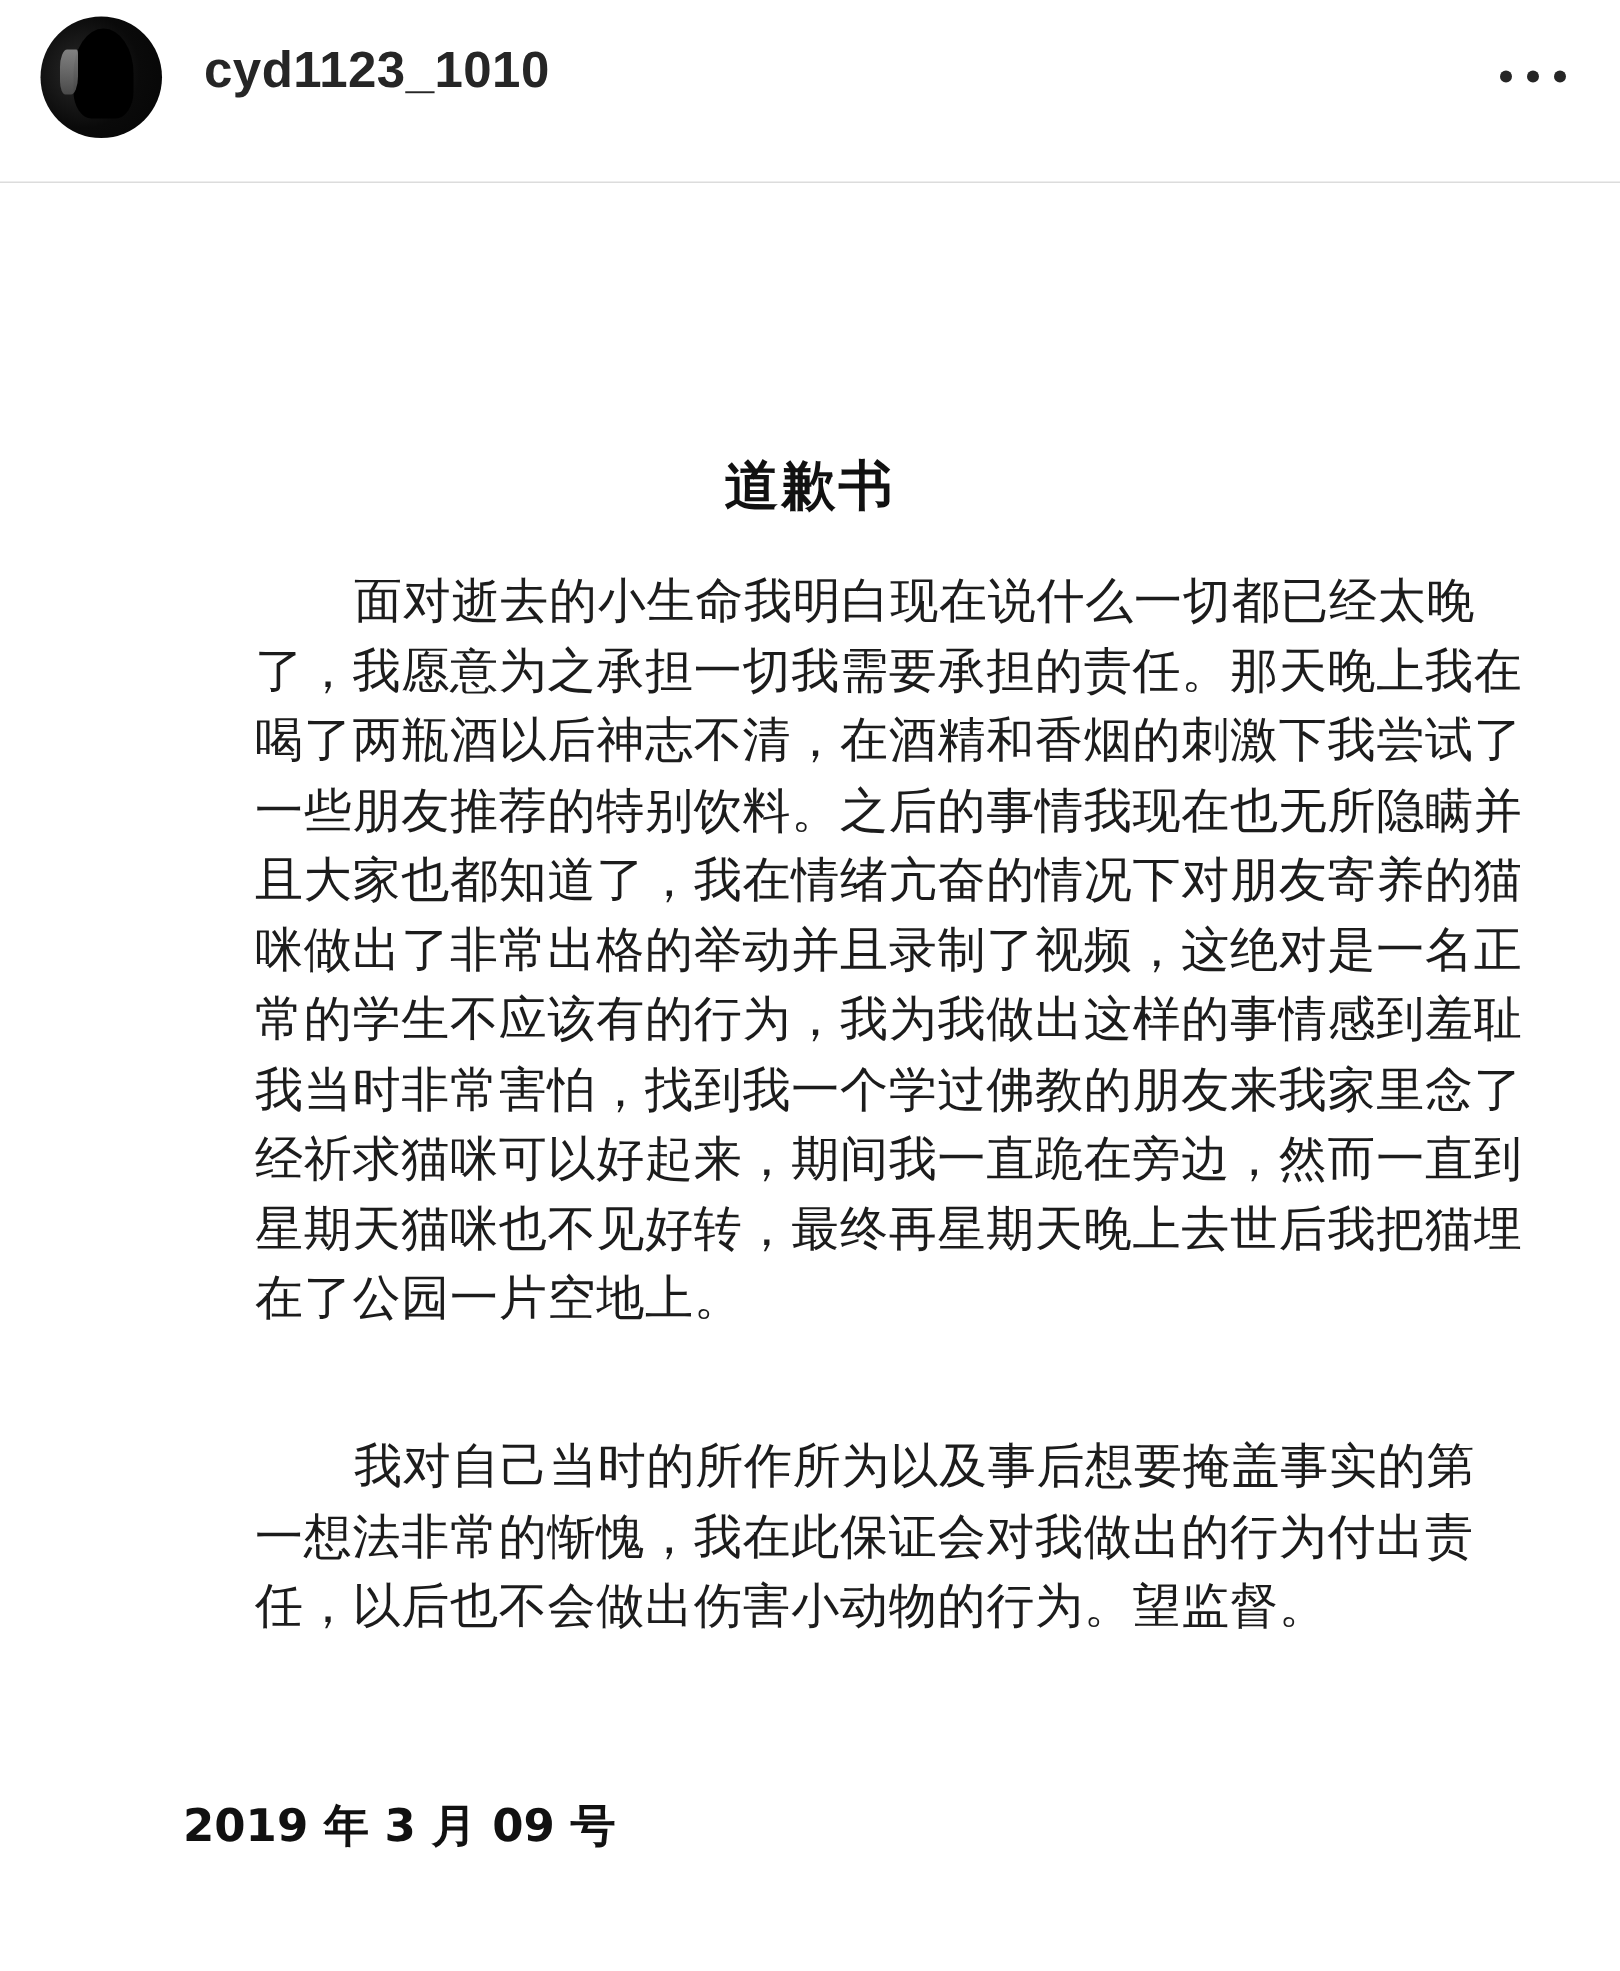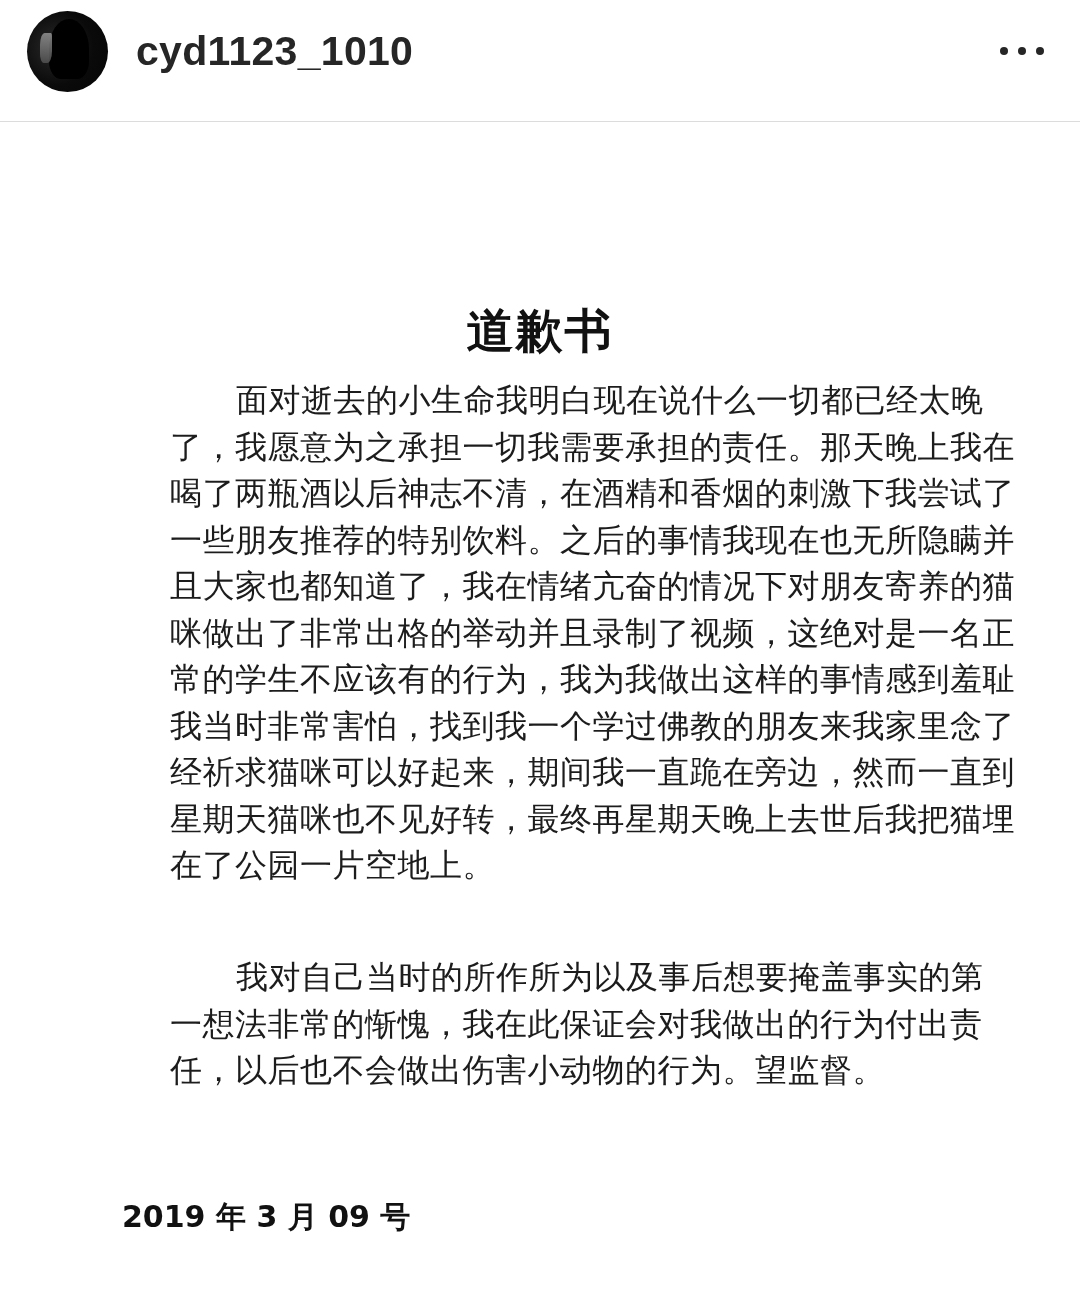--- a/index.html
+++ b/index.html
@@ -7,29 +7,29 @@
            font-family: "DejaVu Sans", "Liberation Sans", sans-serif; color: #1a1a1a; }
     .header { position: absolute; left: 0; top: 0; width: 1080px; height: 121px;
               border-bottom: 1px solid #dcdcdc; background: #fff; }
     .avatar { position: absolute; left: 27px; top: 11px; width: 81px; height: 81px;
               border-radius: 50%; background: radial-gradient(circle at 35% 45%, #2a2a2a 0%, #0a0a0a 55%, #050505 100%);
               overflow: hidden; }
     .avatar .face { position: absolute; left: 13px; top: 22px; width: 12px; height: 30px;
                     background: linear-gradient(180deg, #9a9a9a, #555); border-radius: 40% 10% 40% 30%; opacity: .8; }
     .avatar .hair { position: absolute; left: 22px; top: 8px; width: 40px; height: 60px;
                     background: #000; border-radius: 50% 50% 30% 30%; }
-    .username { position: absolute; left: 136px; top: 28px; font-size: 41px; font-weight: bold;
+    .username { position: absolute; left: 136px; top: 28px; font-size: 34px; font-weight: bold;
                 color: #262626; letter-spacing: 0.3px; font-family: "Liberation Sans", sans-serif; }
     .more { position: absolute; left: 1000px; top: 38px; width: 44px; height: 26px; display: flex;
             align-items: center; justify-content: space-between; cursor: pointer; }
     .more .dot { width: 8px; height: 8px; border-radius: 50%; background: #262626; }
 
     .doc { position: absolute; left: 0; top: 122px; width: 1080px; height: 1192px; }
     .title { position: absolute; left: 0; top: 178px; width: 1080px; text-align: center;
-             font-size: 47px; font-weight: bold; color: #111; letter-spacing: 2px; }
+             font-size: 36px; font-weight: bold; color: #111; letter-spacing: 2px; }
     .para { position: absolute; left: 122px; width: 850px; margin-left: 48px; }
     .line { height: 46.5px; font-size: 32px; line-height: 46.5px; white-space: nowrap; color: #1c1c1c;
             letter-spacing: 0.5px; }
     .line.indent { padding-left: 66px; }
     .p1 { top: 255px; }
     .p2 { top: 832px; }
     .sign { position: absolute; left: 122px; top: 1048px; font-size: 30px; font-weight: bold; color: #111; }
     .date { position: absolute; left: 122px; top: 1075px; font-size: 30px; font-weight: bold; color: #111; }
   </style>
 </head>

